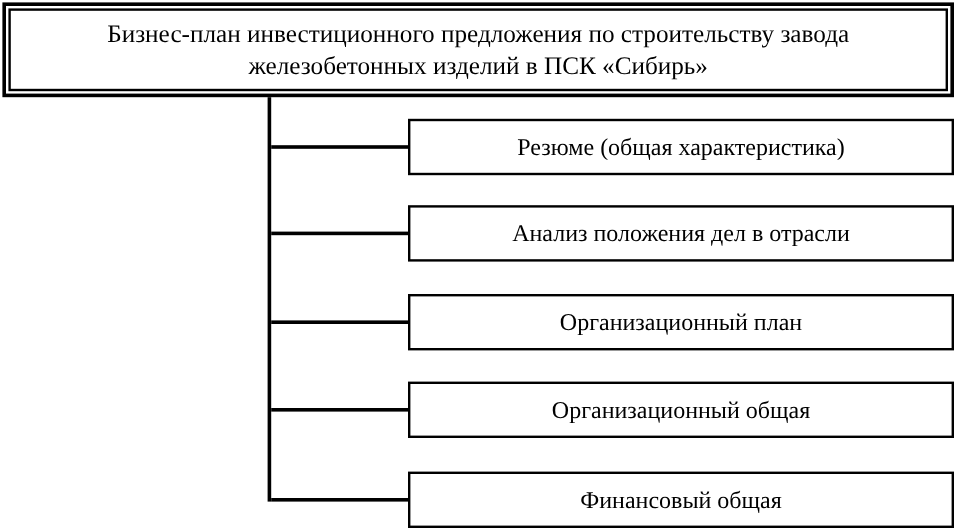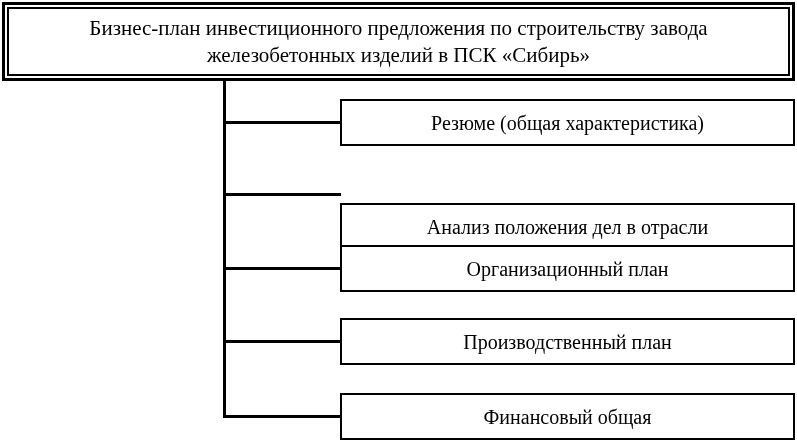--- a/index.html
+++ b/index.html
@@ -95,36 +95,36 @@
   <div id="nodes">
     <div>
       <div class="branch" style="top: 121px;"></div>
       <div class="node" style="top: 99px;">
         <div class="node-label">Резюме (общая характеристика)</div>
       </div>
     </div>
 
     <div>
       <div class="branch" style="top: 193px;"></div>
-      <div class="node" style="top: 171px; margin-top: 32px;">
+      <div class="node" style="top: 171px;">
         <div class="node-label">Анализ положения дел в отрасли</div>
       </div>
     </div>
 
     <div>
       <div class="branch" style="top: 267px;"></div>
       <div class="node" style="top: 245px;">
         <div class="node-label">Организационный план</div>
       </div>
     </div>
 
     <div>
       <div class="branch" style="top: 340px;"></div>
       <div class="node" style="top: 318px;">
-        <div class="node-label">Производственный план</div>
+        <div class="node-label">Организационный общая</div>
       </div>
     </div>
 
     <div>
       <div class="branch" style="top: 415px;"></div>
       <div class="node" style="top: 393px;">
         <div class="node-label">Финансовый общая</div>
       </div>
     </div>
   </div>

